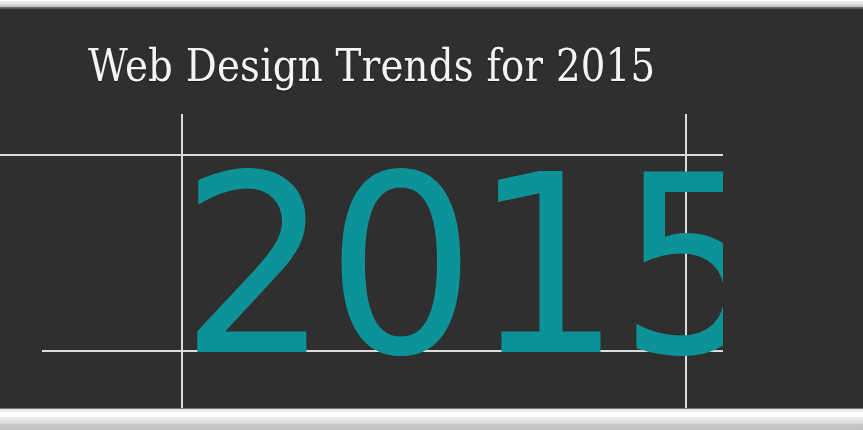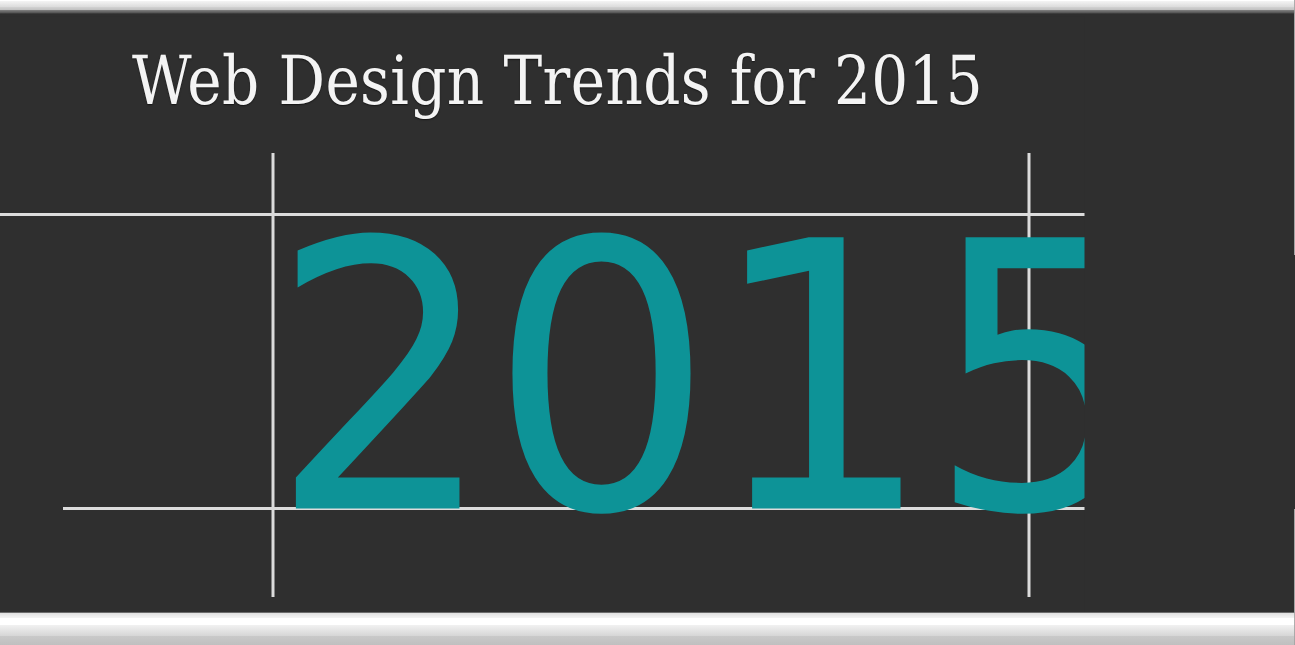--- a/index.html
+++ b/index.html
@@ -46,21 +46,21 @@
                 #e2e2e2 1px, #f4f4f4 4px,
                 #ffffff 4px, #ffffff 9px,
                 #f0f0f0 9px, #d6d6d6 16px,
                 #c9c9c9 16px, #bfbfbf 22px);
   }
 
   
   .slide {
     position: absolute;
     left: 0;
-    top: 11px;
+    top: 23px;
     width: 723px;
     height: 399px;
     background: #2f2f2f;
     overflow: hidden;
   }
 
   
   .guide {
     position: absolute;
     background: #dcdcdc;

